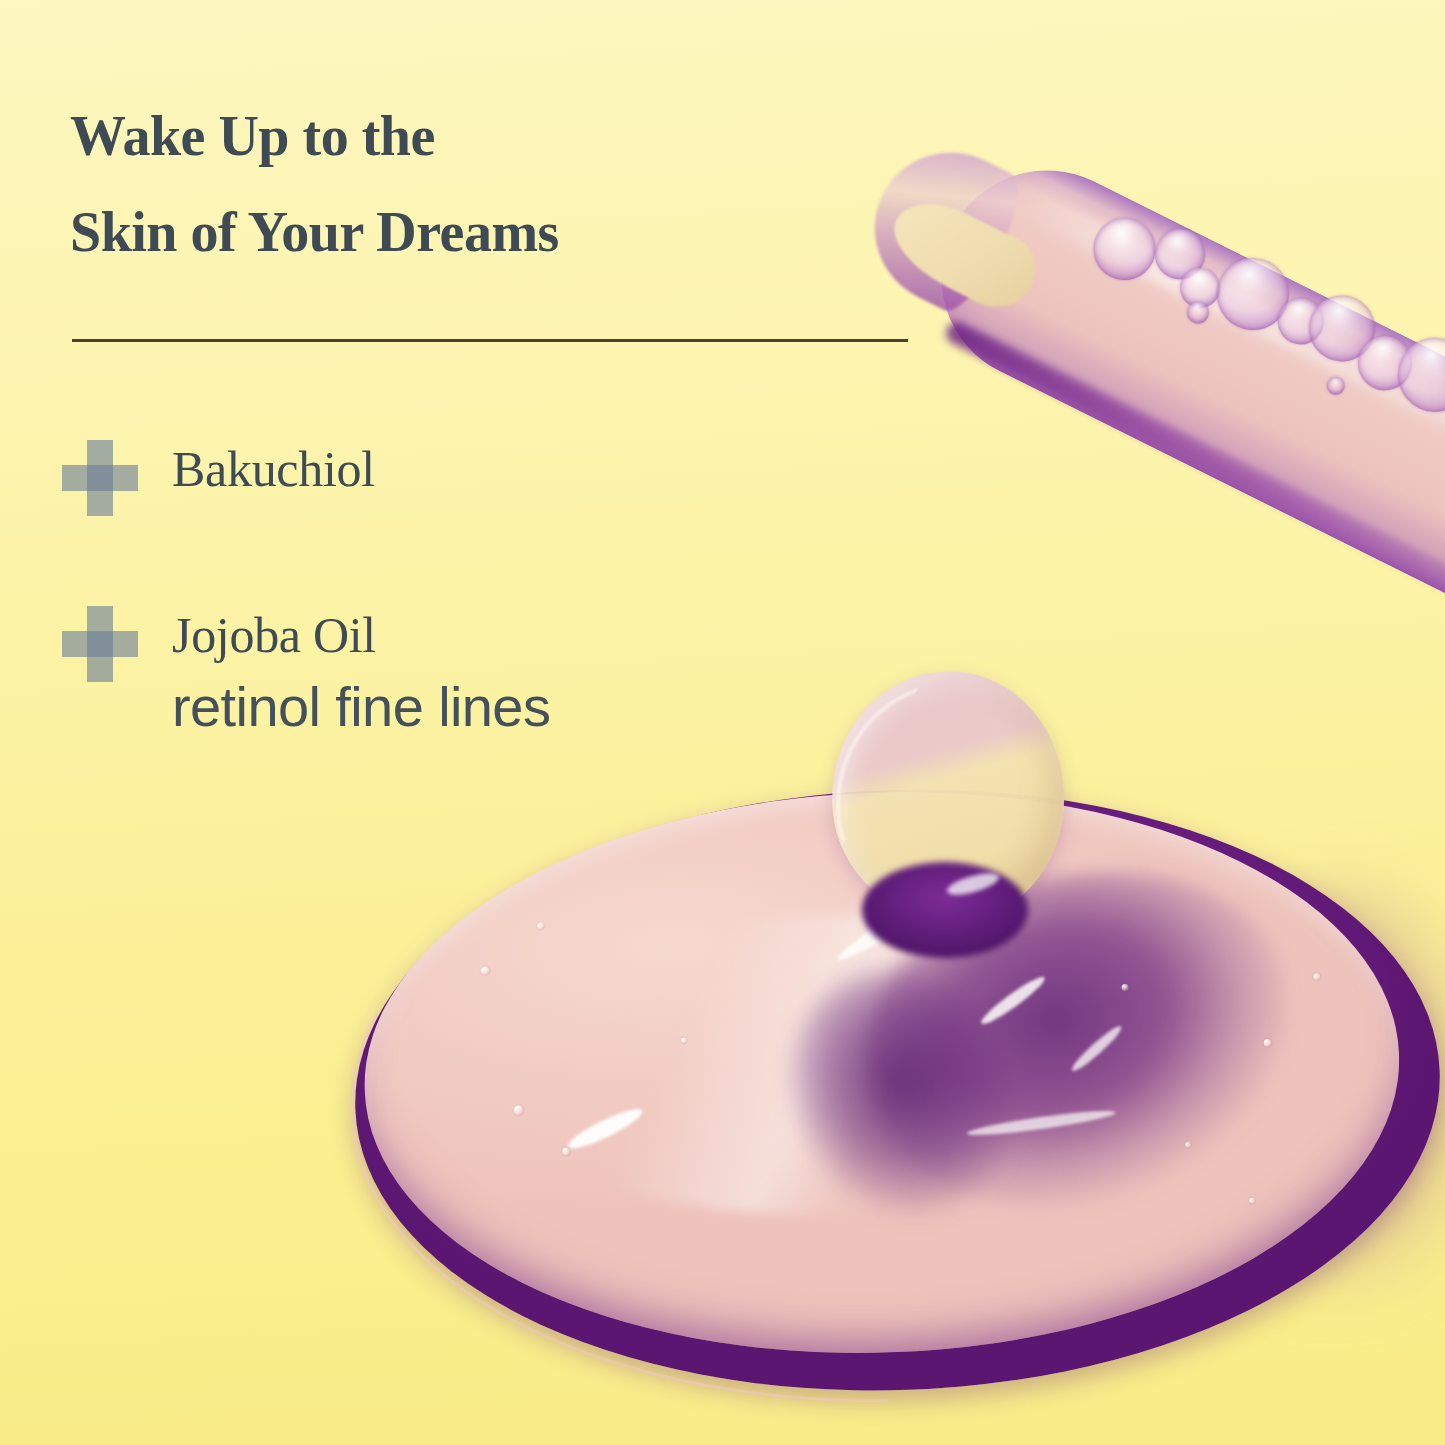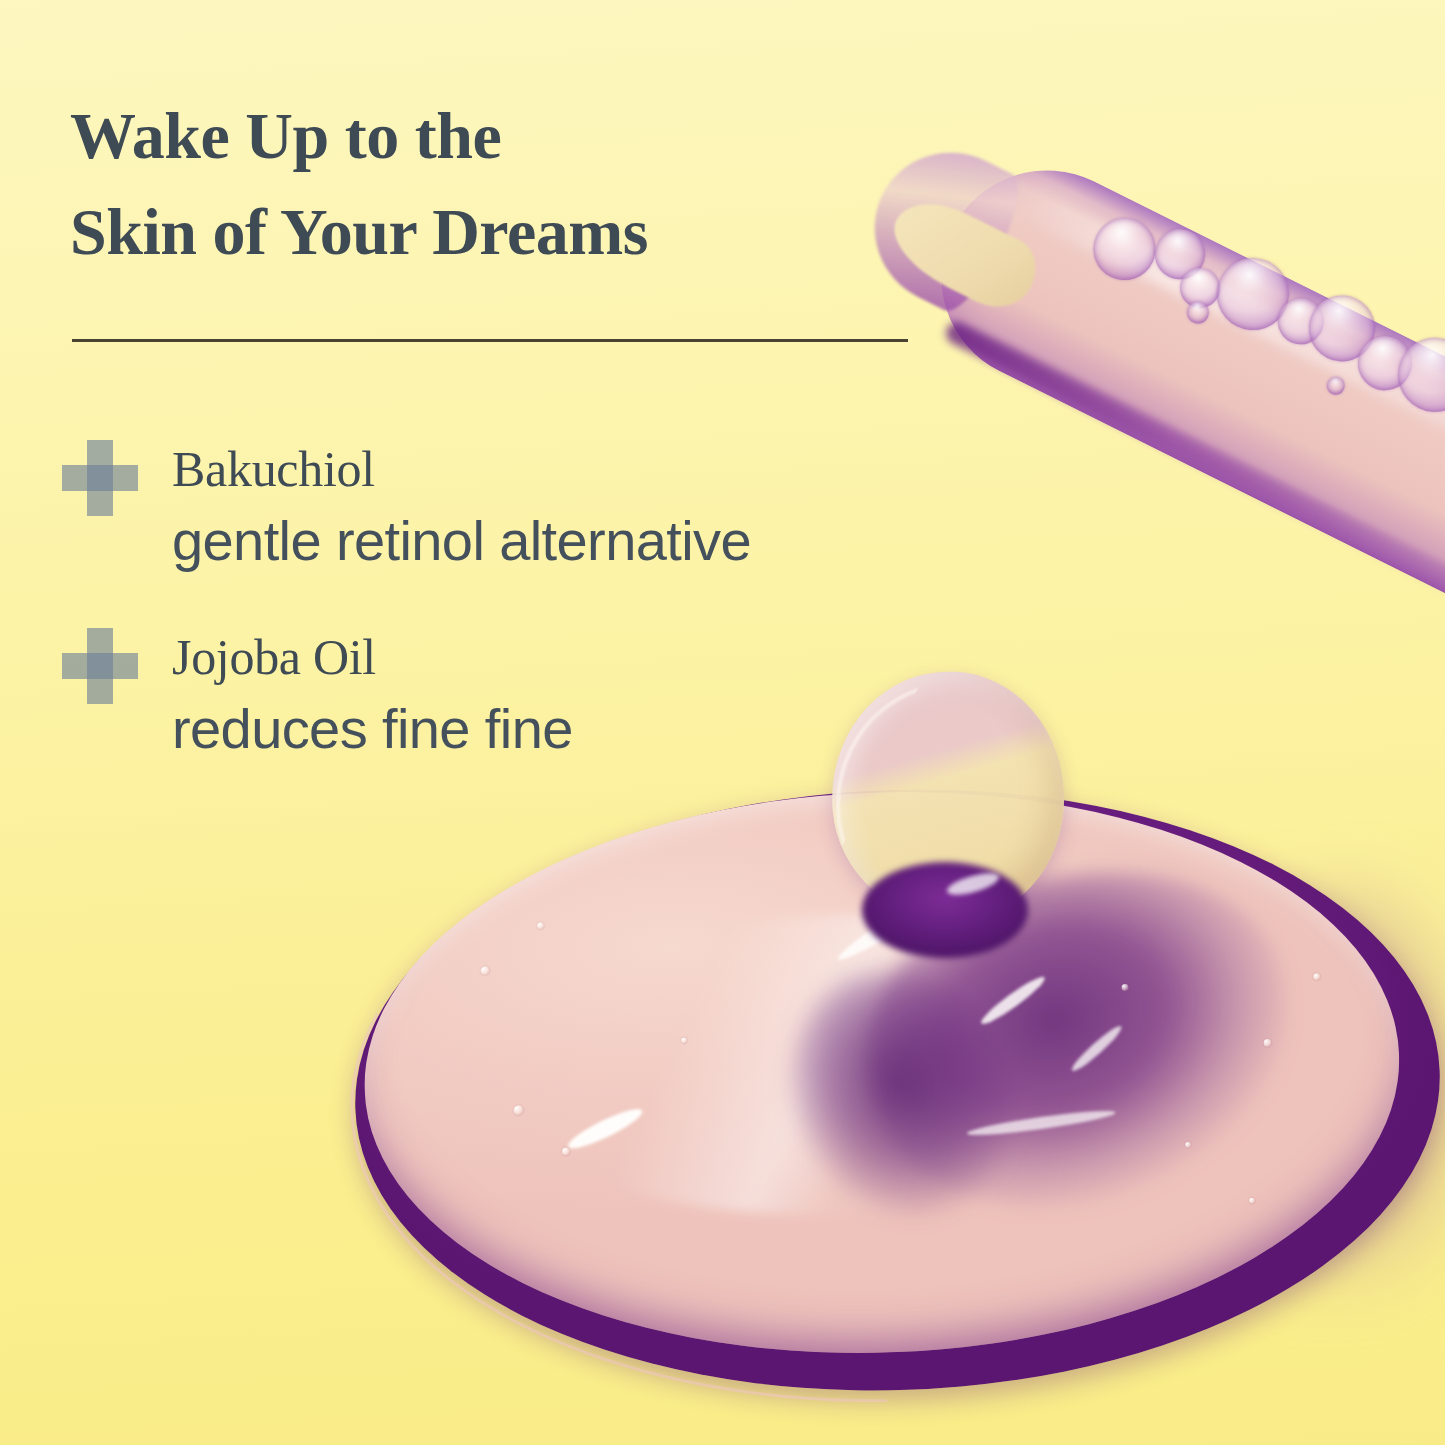--- a/index.html
+++ b/index.html
@@ -308,21 +308,21 @@
     position: absolute;
     inset: 0;
     z-index: 3;
   }
 
   .headline {
     position: absolute;
     left: 70px;
     top: 88px;
     font-family: "Liberation Serif", serif;
-    font-size: 66px;
+    font-size: 56px;
     line-height: 96px;
     color: #3e4a54;
     letter-spacing: -0.5px;
     white-space: pre-line;
     margin: 0;
   }
 
   .divider {
     position: absolute;
     left: 72px;
@@ -450,28 +450,27 @@
     <div class="divider"></div>
 
     <div class="features">
 
       <div class="feature">
         <span class="plus-icon">
           <span class="bar bar-v"></span>
           <span class="bar bar-h"></span>
         </span>
         <p class="feature-name">Bakuchiol</p>
-        <p class="feature-desc">gentle retinol alternative</p>
       </div>
 
 
       <div class="feature">
         <span class="plus-icon">
           <span class="bar bar-v"></span>
           <span class="bar bar-h"></span>
         </span>
         <p class="feature-name">Jojoba Oil</p>
-        <p class="feature-desc">reduces fine fine</p>
+        <p class="feature-desc">retinol fine lines</p>
       </div>
 
     </div>
   </div>
 </div>
 
 </body></html>

